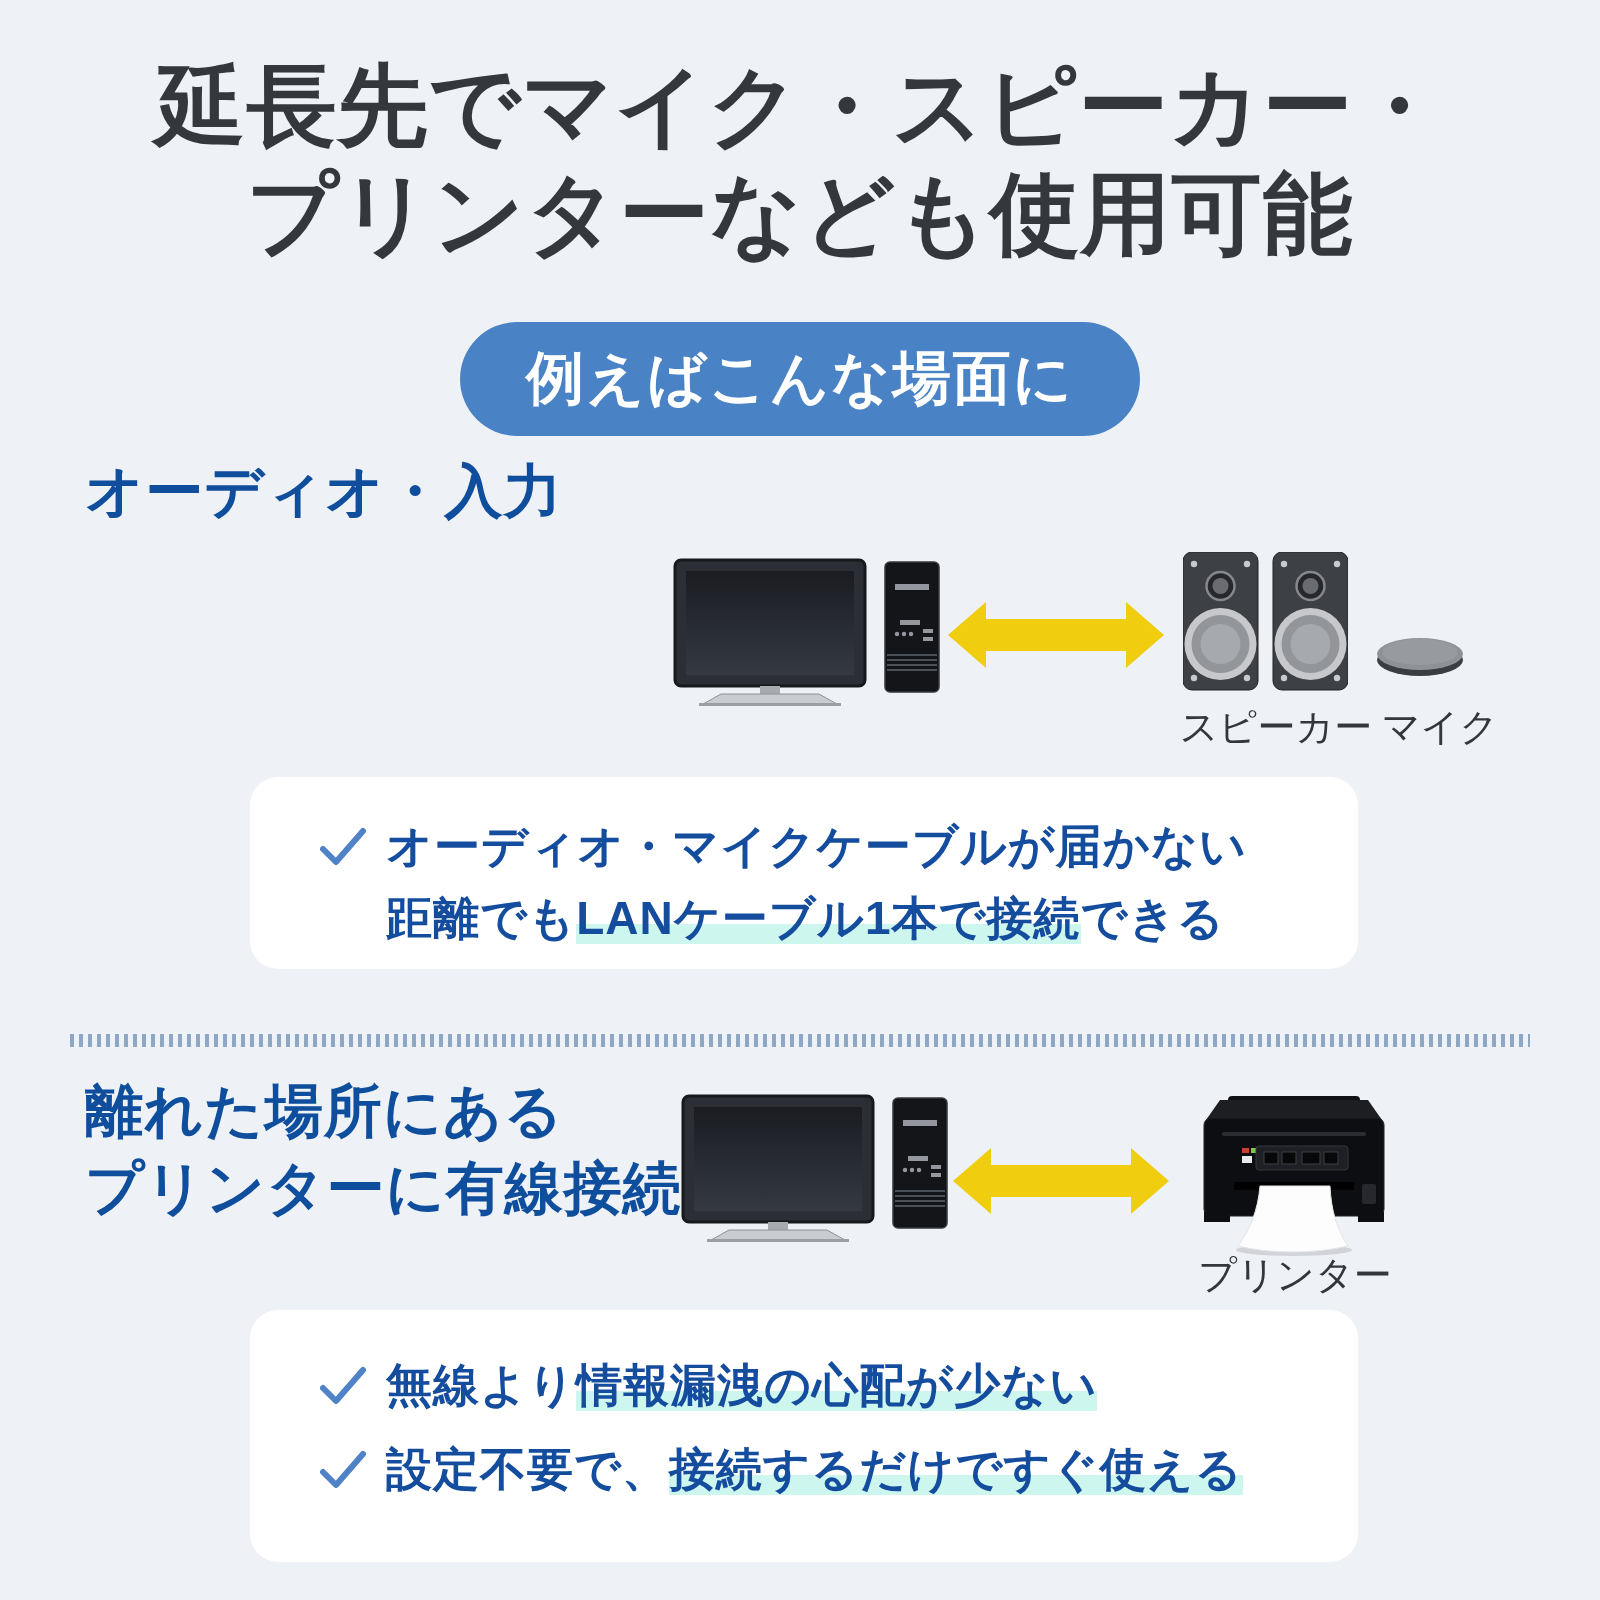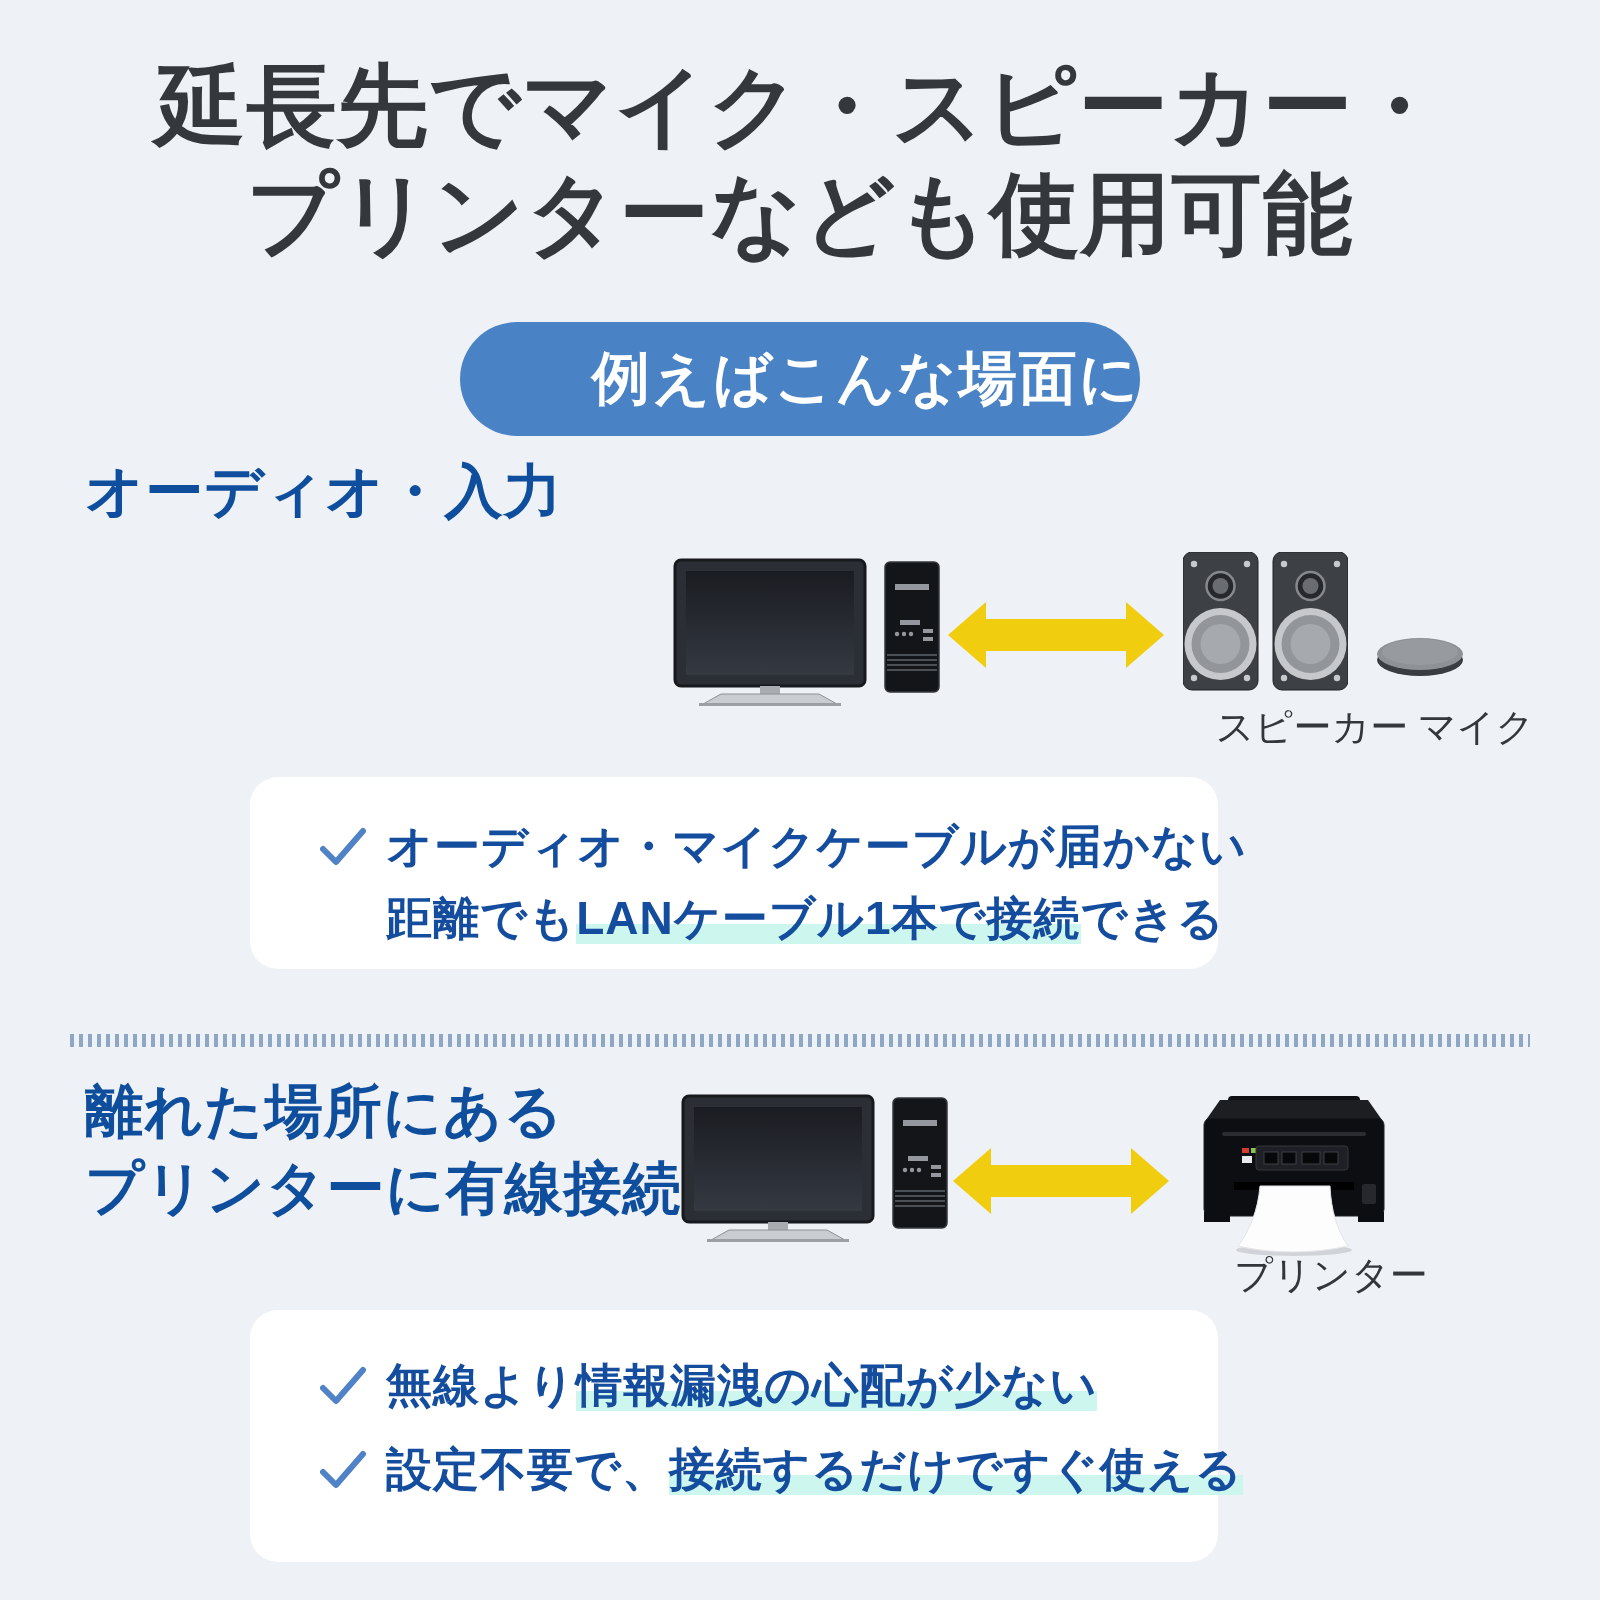--- a/index.html
+++ b/index.html
@@ -4,30 +4,30 @@
 <style>
   html,body{margin:0;padding:0;}
   body{font-family:"Liberation Sans","DejaVu Sans",sans-serif;}
   .canvas{position:relative;width:1600px;height:1600px;background:#eef1f6;overflow:hidden;padding-left:39px;}
   .abs{position:absolute;}
 
   .title{top:52px;left:0;width:1600px;text-align:center;font-size:90px;font-weight:800;
          color:#34373c;line-height:1.2;letter-spacing:1px;}
 
   .badge{top:322px;left:460px;width:680px;height:114px;background:#4a83c5;border-radius:60px;
-         display:flex;align-items:center;justify-content:flex-end;}
+         display:flex;align-items:center;justify-content:center;}
   .badge span{color:#ffffff;font-size:58px;font-weight:700;letter-spacing:2px;}
 
   .heading{font-size:58px;font-weight:800;color:#0e4e9d;line-height:1.33;letter-spacing:1px;}
   .heading1{top:452px;left:85px;}
   .heading2{top:1072px;left:85px;}
 
-  .device-label{font-size:38px;font-weight:500;color:#33363b;text-align:center;margin-left:36px;}
-
-  .card{background:#ffffff;border-radius:28px;left:250px;width:968px;}
+  .device-label{font-size:38px;font-weight:500;color:#33363b;text-align:center;}
+
+  .card{background:#ffffff;border-radius:28px;left:250px;width:1108px;}
   .card1{top:777px;height:192px;padding:34px 0 0 70px;box-sizing:border-box;}
   .card2{top:1310px;height:252px;padding:40px 0 0 70px;box-sizing:border-box;}
   .note-line{display:flex;align-items:center;height:72px;}
   .note-line .check{flex:0 0 auto;margin-right:20px;}
   .note-line.cont{margin-left:66px;}
   .note-text{font-size:46px;font-weight:700;color:#154d9e;letter-spacing:1px;white-space:nowrap;}
   .hl{background-image:linear-gradient(#cdf6ef,#cdf6ef);background-repeat:no-repeat;
       background-size:100% 20px;background-position:0 100%;}
 
   .divider{top:1034px;left:70px;width:1460px;height:13px;

